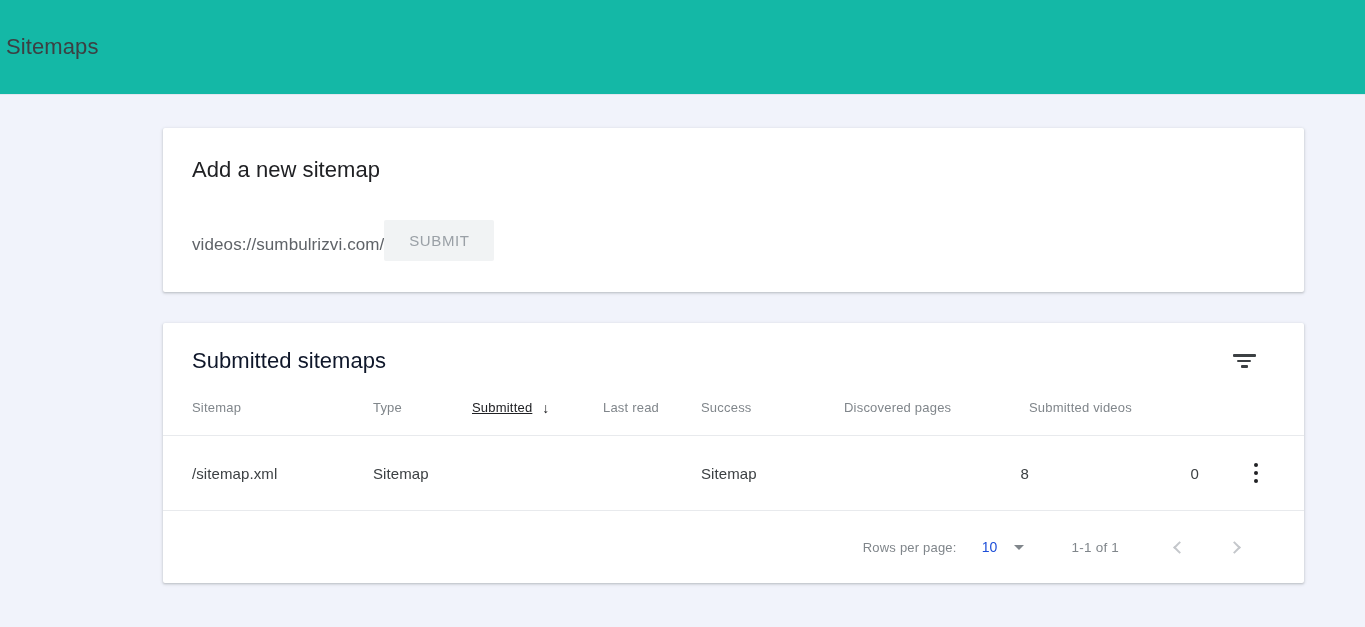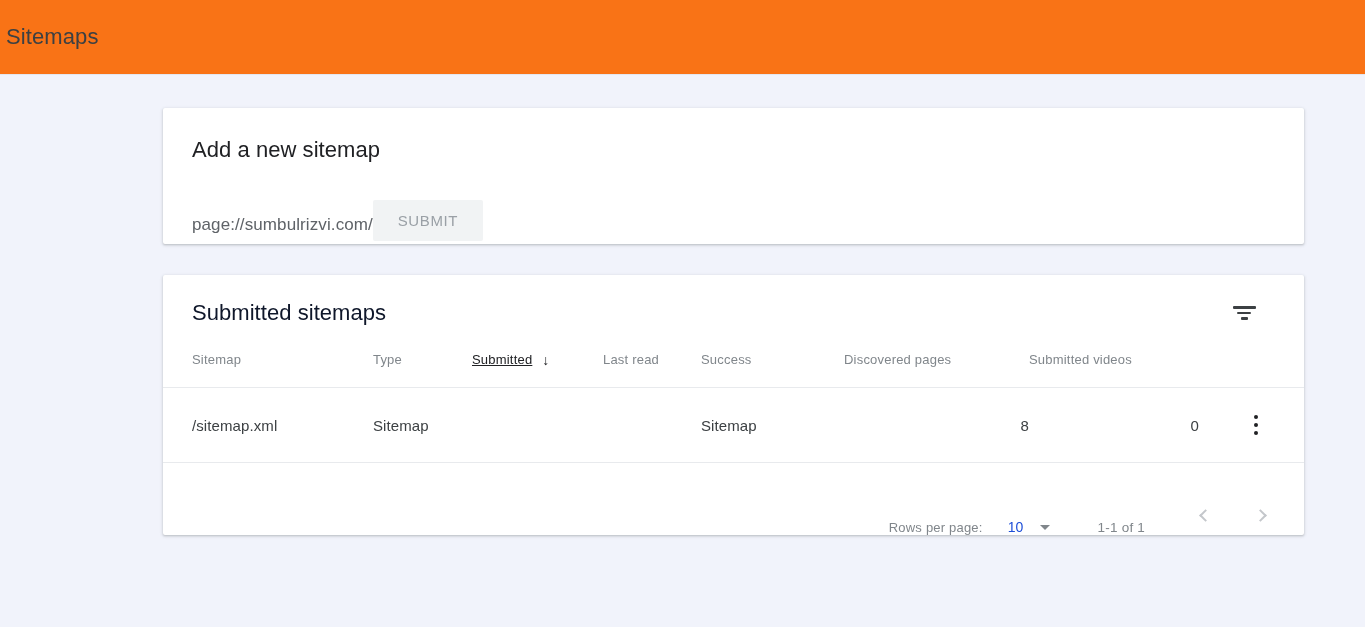--- a/index.html
+++ b/index.html
@@ -11,22 +11,22 @@
     width: 1365px;
     height: 627px;
     background: #f1f3fb;
     font-family: "Liberation Sans", sans-serif;
     -webkit-font-smoothing: antialiased;
     overflow: hidden;
   }
 
   
   .page-header {
-    height: 75px;
-    background: #f97316;
+    height: 95px;
+    background: #14b8a6;
     border-bottom: 1px solid #e3e6ef;
     display: flex;
     align-items: center;
     padding-left: 6px;
   }
   .page-title {
     font-size: 22px;
     color: #3c4043;
     font-weight: 400;
     letter-spacing: 0.1px;
@@ -39,21 +39,21 @@
   .card {
     width: 1141px;
     margin-left: 163px;
     background: #ffffff;
     border-radius: 2px;
     box-shadow: 0 1px 2px 0 rgba(60,64,67,0.20), 0 1px 3px 1px rgba(60,64,67,0.10);
   }
 
   
   .card-add {
-    height: 136px;
+    height: 164px;
     padding: 28px 28px 0 29px;
     position: relative;
   }
   .card-heading {
     font-size: 22px;
     color: #202124;
     font-weight: 400;
     line-height: 28px;
     margin: 0;
     letter-spacing: 0.05px;
@@ -217,23 +217,23 @@
     height: 4px;
     border-radius: 50%;
     background: #202124;
     margin: 2px 0;
   }
 
   
   .pagination {
     height: 72px;
     display: flex;
-    align-items: flex-end;
+    align-items: center;
     justify-content: flex-end;
-    padding-right: 24px;
+    padding-right: 50px;
     font-size: 13px;
     color: #80868b;
     letter-spacing: 0.2px;
     margin-left: 13px;
   }
   .rows-label { margin-right: 25px; }
   .rows-select {
     display: flex;
     align-items: center;
     cursor: pointer;
@@ -282,21 +282,21 @@
 
 <div class="page-header">
   <div class="page-title">Sitemaps</div>
 </div>
 
 <div class="content">
 
   <section class="card card-add">
     <h2 class="card-heading">Add a new sitemap</h2>
     <div class="url-row">
-      <span class="url-prefix">page://sumbulrizvi.com/</span>
+      <span class="url-prefix">videos://sumbulrizvi.com/</span>
       <button class="submit-button">SUBMIT</button>
     </div>
   </section>
 
   <section class="card card-table">
     <div class="table-header-bar">
       <h2 class="table-heading">Submitted sitemaps</h2>
       <button class="filter-icon-btn">
         <span></span>
         <span></span>

